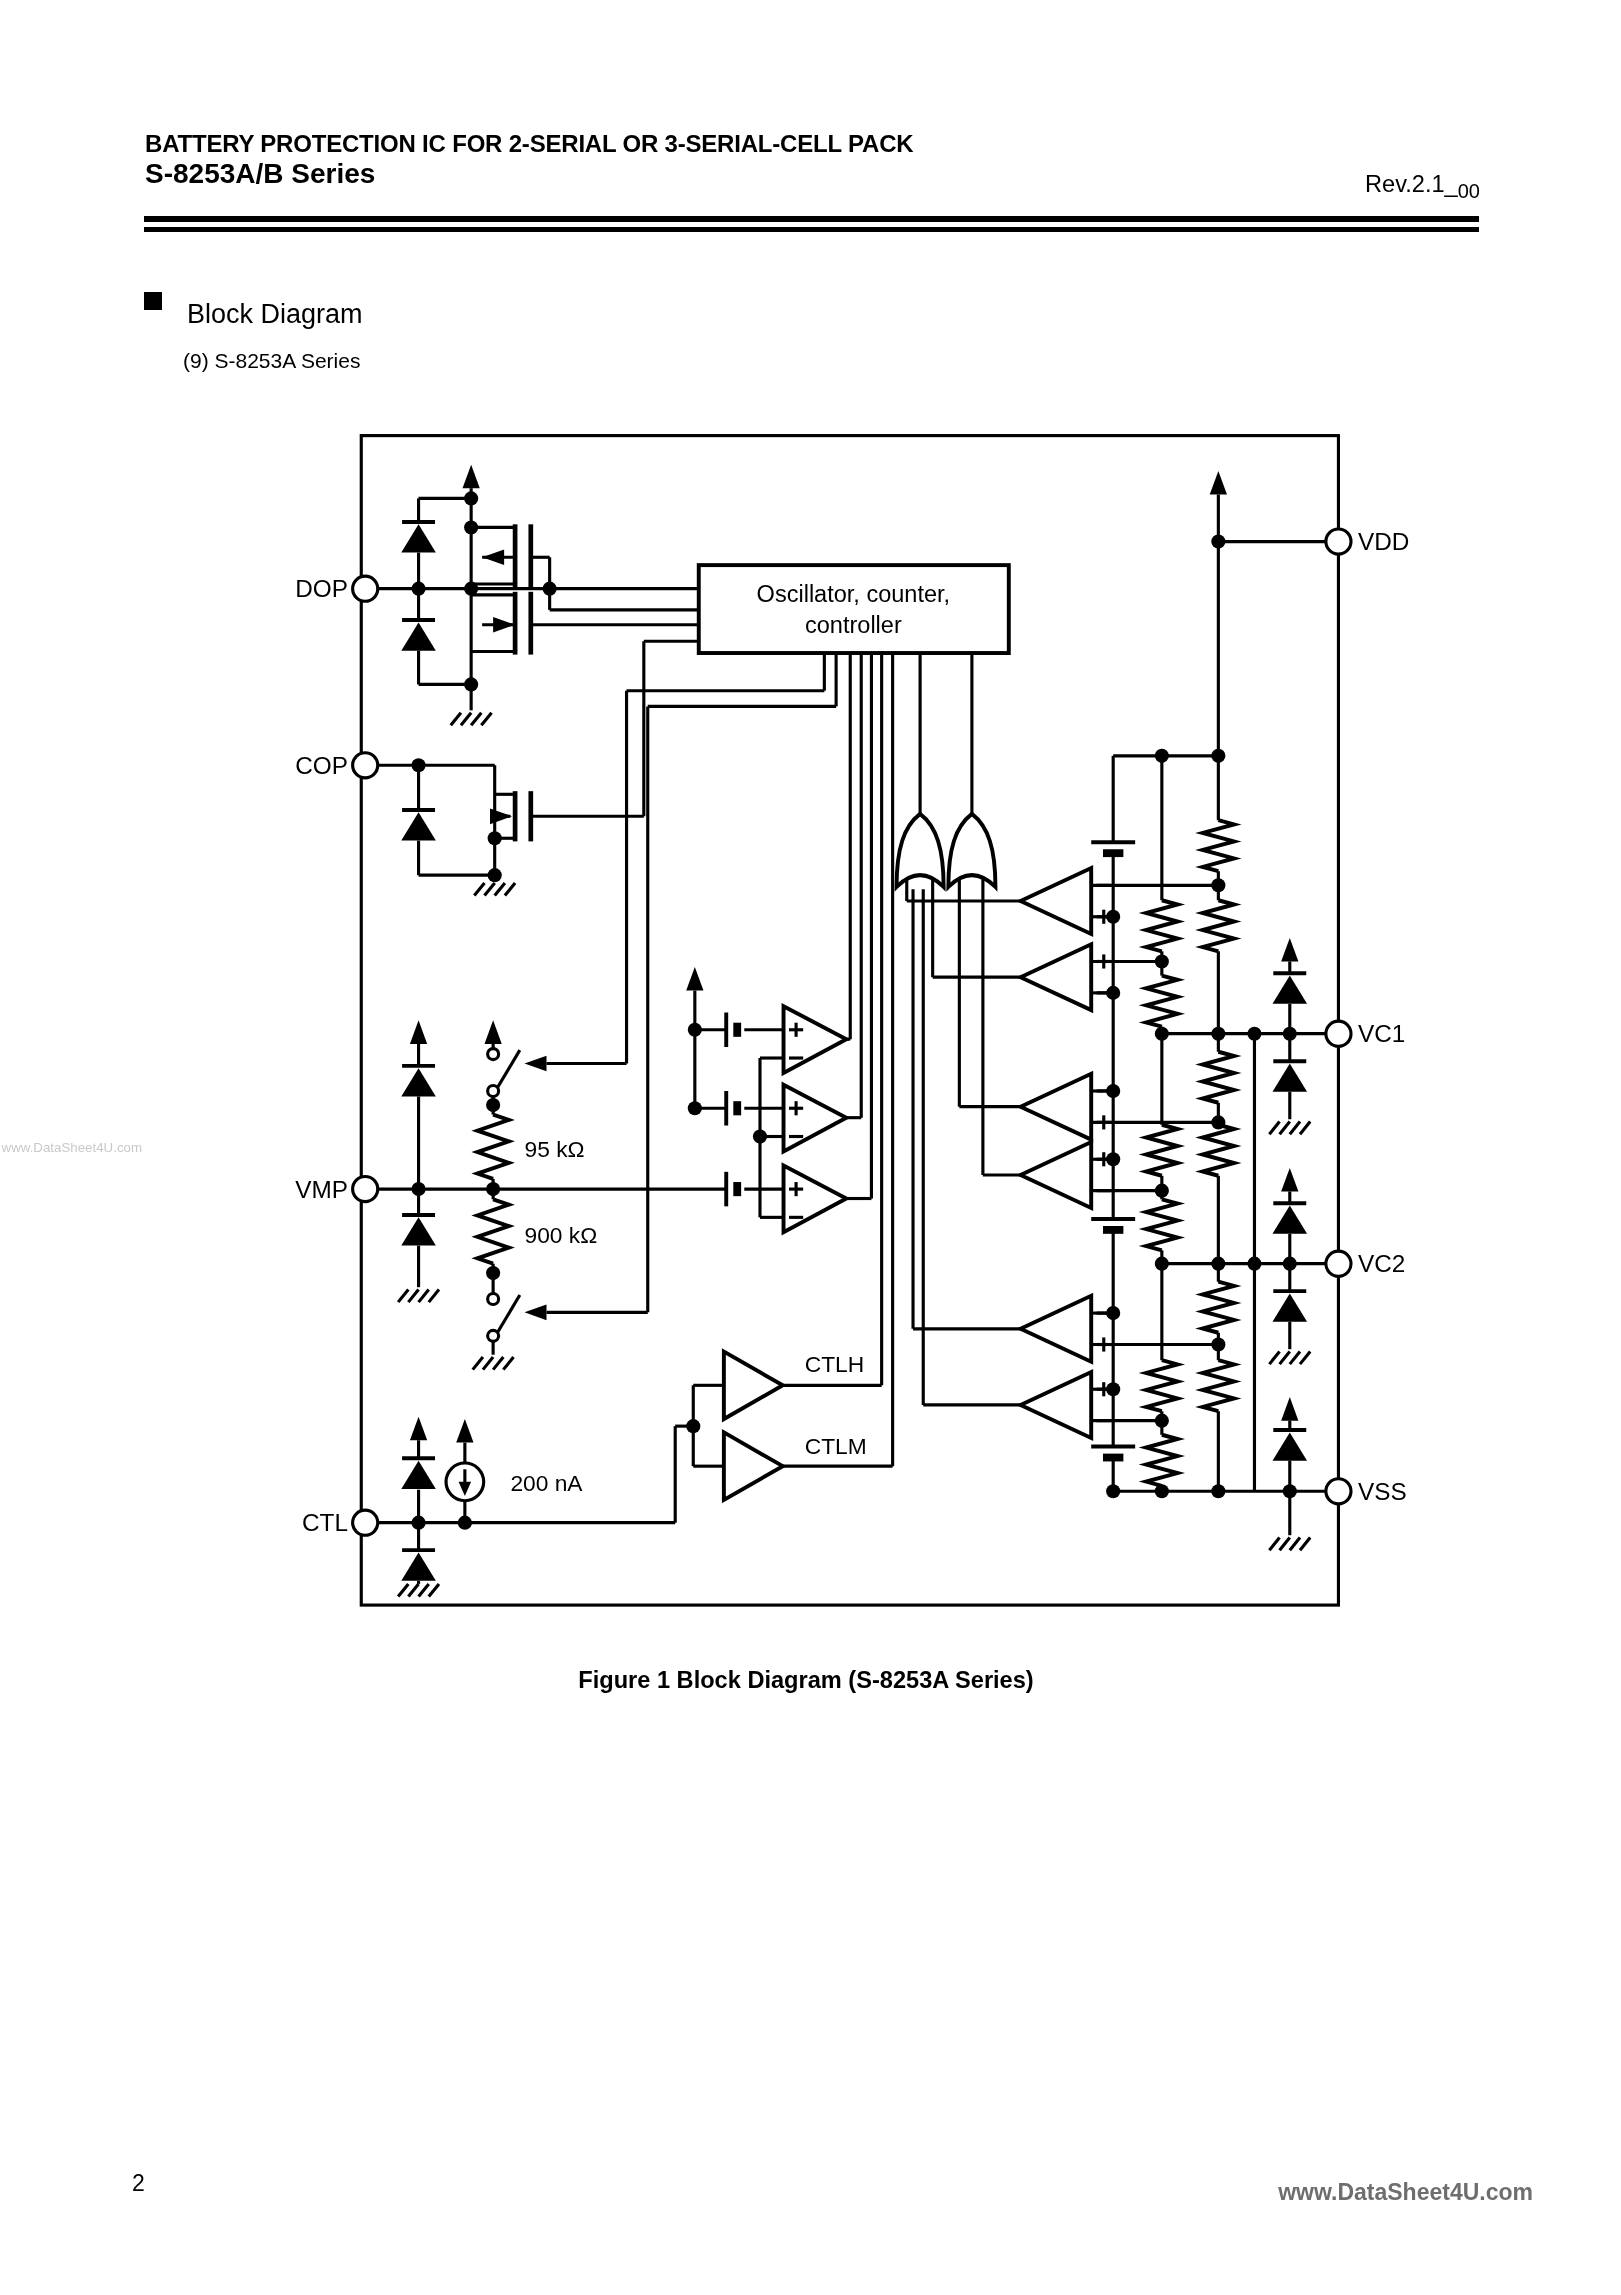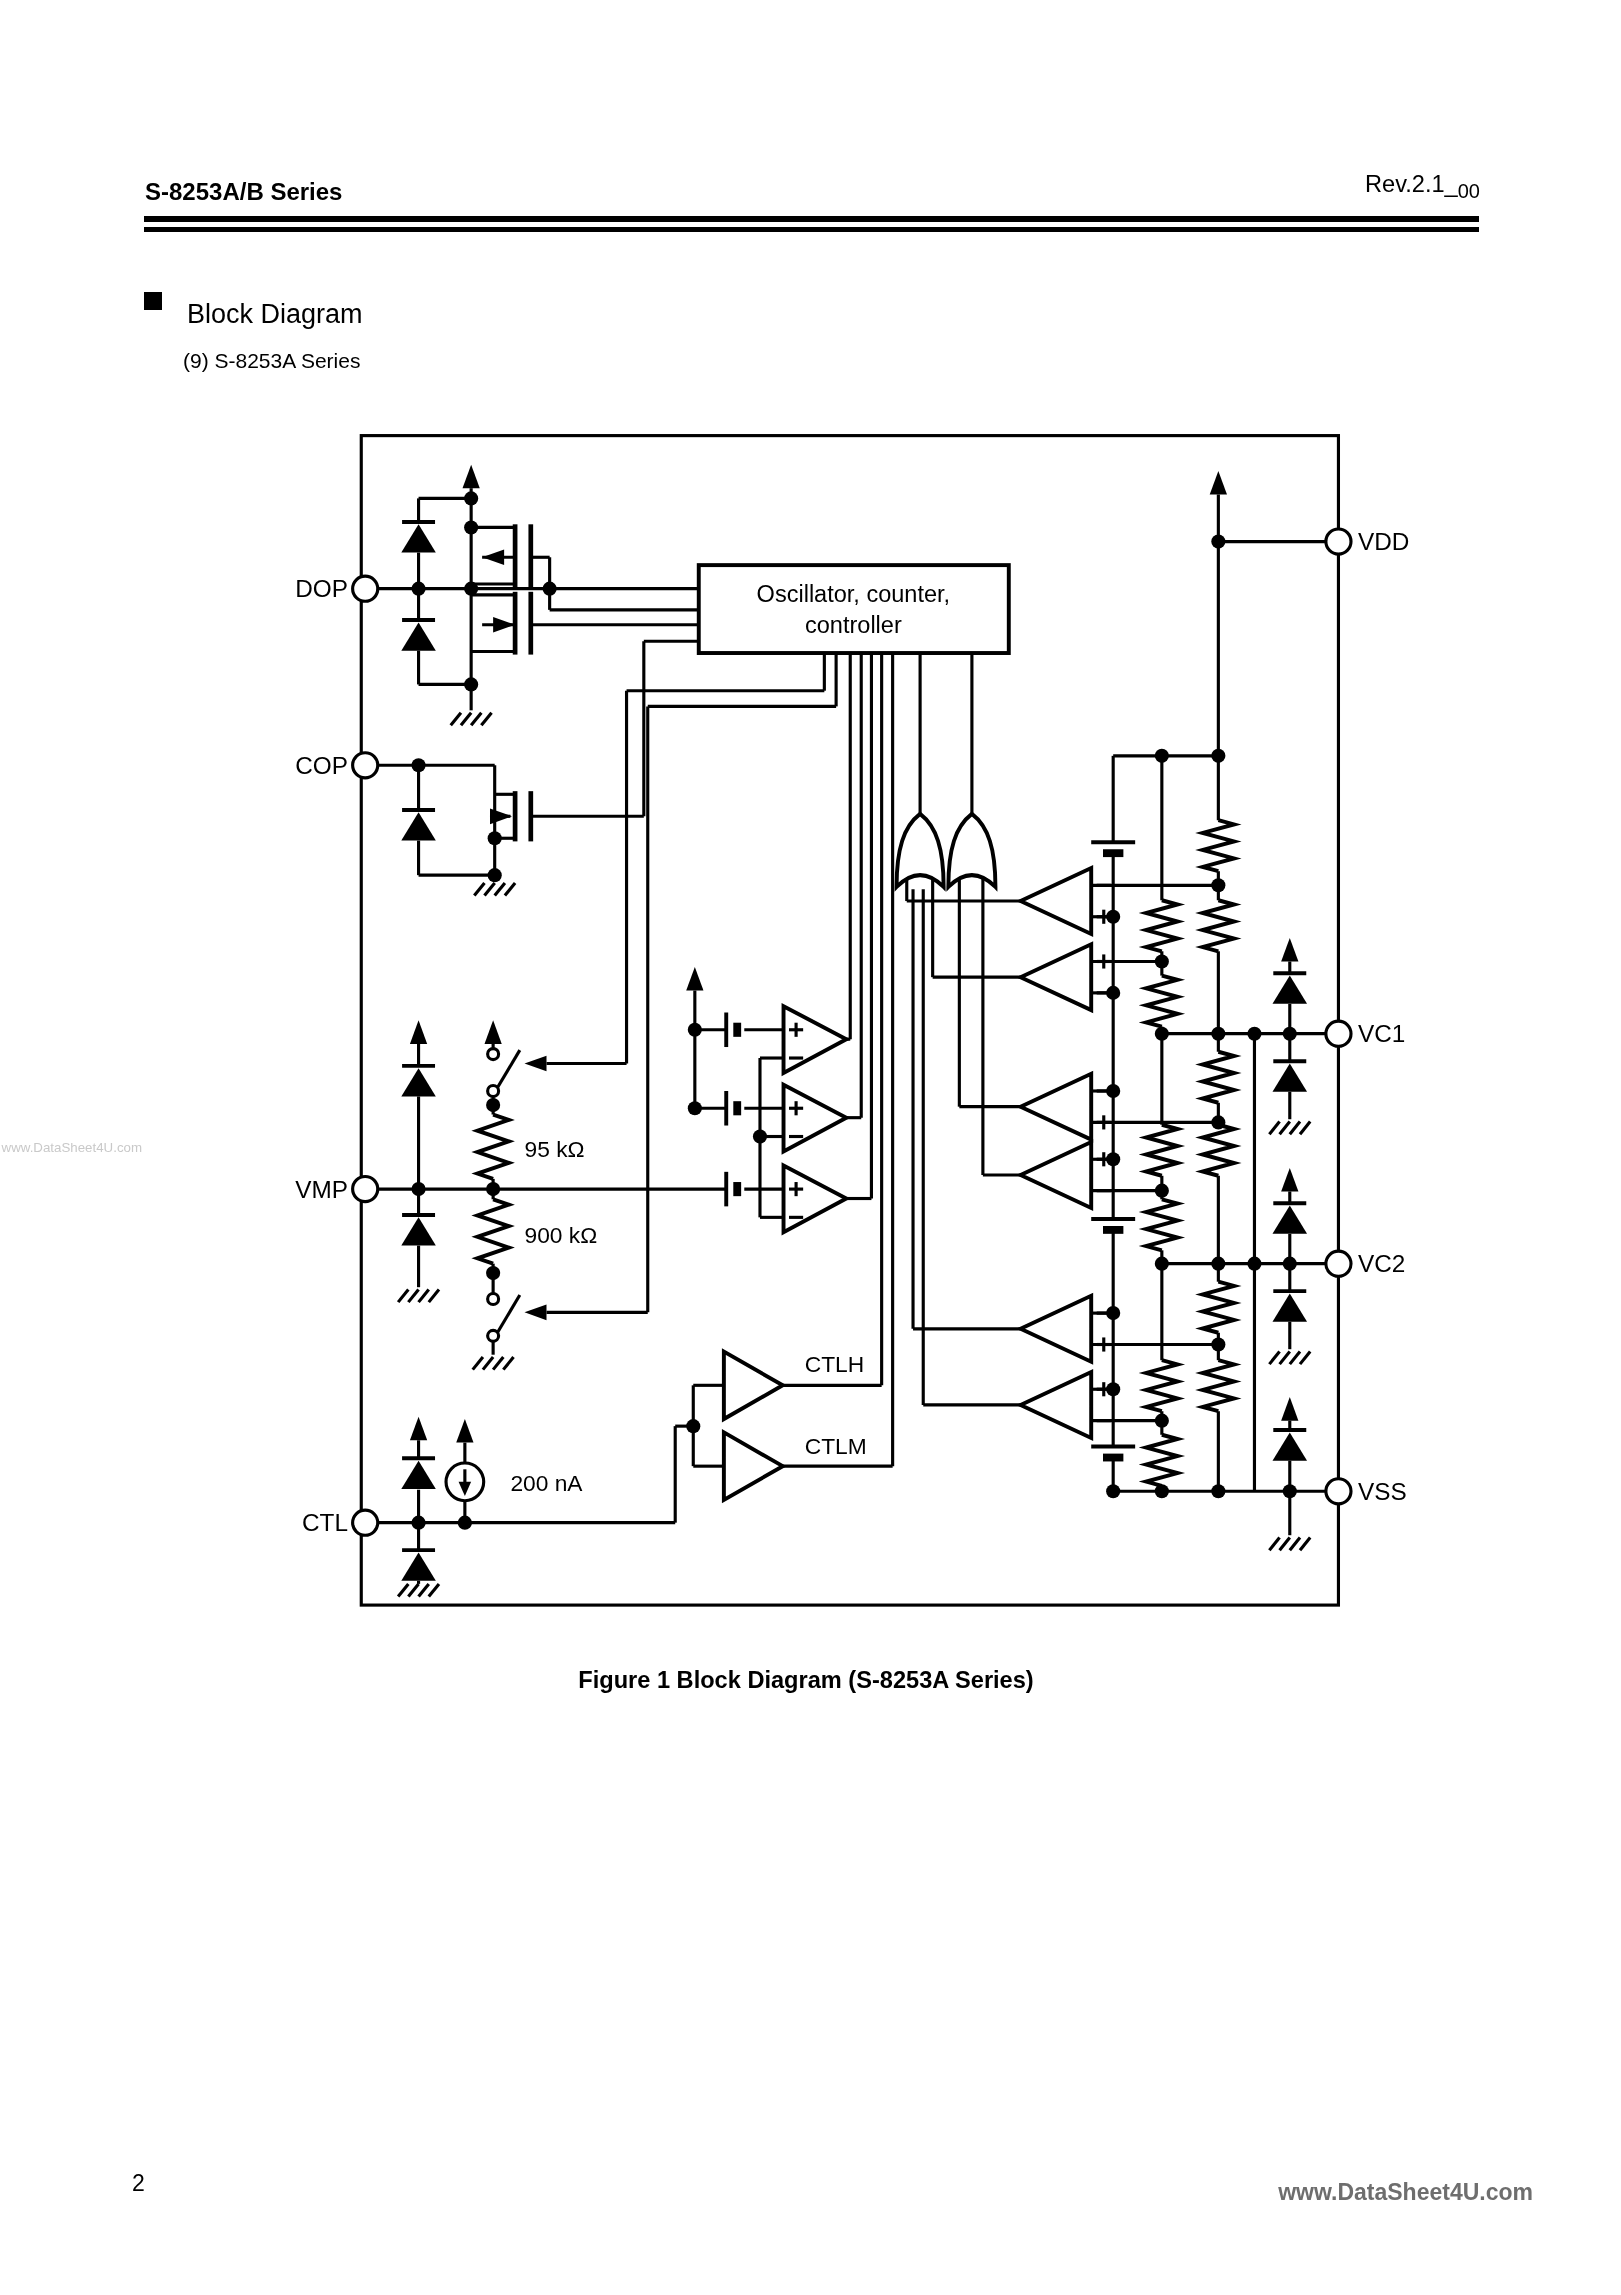--- a/index.html
+++ b/index.html
@@ -1,20 +1,20 @@
 <!DOCTYPE html>
 <html style="font-size:12.6px"><head>
 <meta charset="utf-8">
 <style>
   html,body{margin:0;padding:0;background:#ffffff;}
   #page{position:relative;width:1622px;height:2295px;background:#ffffff;overflow:hidden;
         font-family:"Liberation Sans", sans-serif;color:#000;}
   .abs{position:absolute;}
   .title1{left:145px;top:130px;font-size:24px;font-weight:bold;letter-spacing:-0.2px;}
-  .title2{left:145px;top:178px;font-size:24px;font-weight:bold;}
+  .title2{left:145px;top:158px;font-size:28px;font-weight:bold;}
   .rev{right:142px;top:171px;font-size:23.6px;}
   .rev sub{font-size:20px;}
   .rule1{left:144px;top:216px;width:1335px;height:5.5px;background:#000;}
   .rule2{left:144px;top:227px;width:1335px;height:4.7px;background:#000;}
   .hsq{left:144px;top:292px;width:18px;height:18px;background:#000;}
   .heading{left:187px;top:299px;font-size:27px;font-weight:normal;}
   .subheading{left:183px;top:349px;font-size:21px;}
   .caption{left:0px;top:1667px;width:1612px;text-align:center;font-size:23.6px;font-weight:bold;}
   .pagenum{left:132px;top:2170px;font-size:23px;}
   .company{left:0px;top:2170px;width:1622px;text-align:center;font-size:23px;}
@@ -23,20 +23,21 @@
   svg text{font-family:"Liberation Sans", sans-serif;fill:#000;}
   .pinlbl{font-size:31px;}
   .lbl{font-size:29px;}
   .boxlbl{font-size:30px;}
 </style>
 </head>
 <body>
 
 <div id="page">
 
+  <div class="abs title1">BATTERY PROTECTION IC FOR 2-SERIAL OR 3-SERIAL-CELL PACK</div>
   <div class="abs title2">S-8253A/B Series</div>
   <div class="abs rev"><span>Rev.2.1_</span><sub>00</sub></div>
   <div class="abs rule1"></div>
   <div class="abs rule2"></div>
 
   <div class="abs hsq"></div>
   <div class="abs heading">Block Diagram</div>
   <div class="abs subheading">(9)  S-8253A Series</div>
 
   <div class="abs watermark">www.DataSheet4U.com</div>

